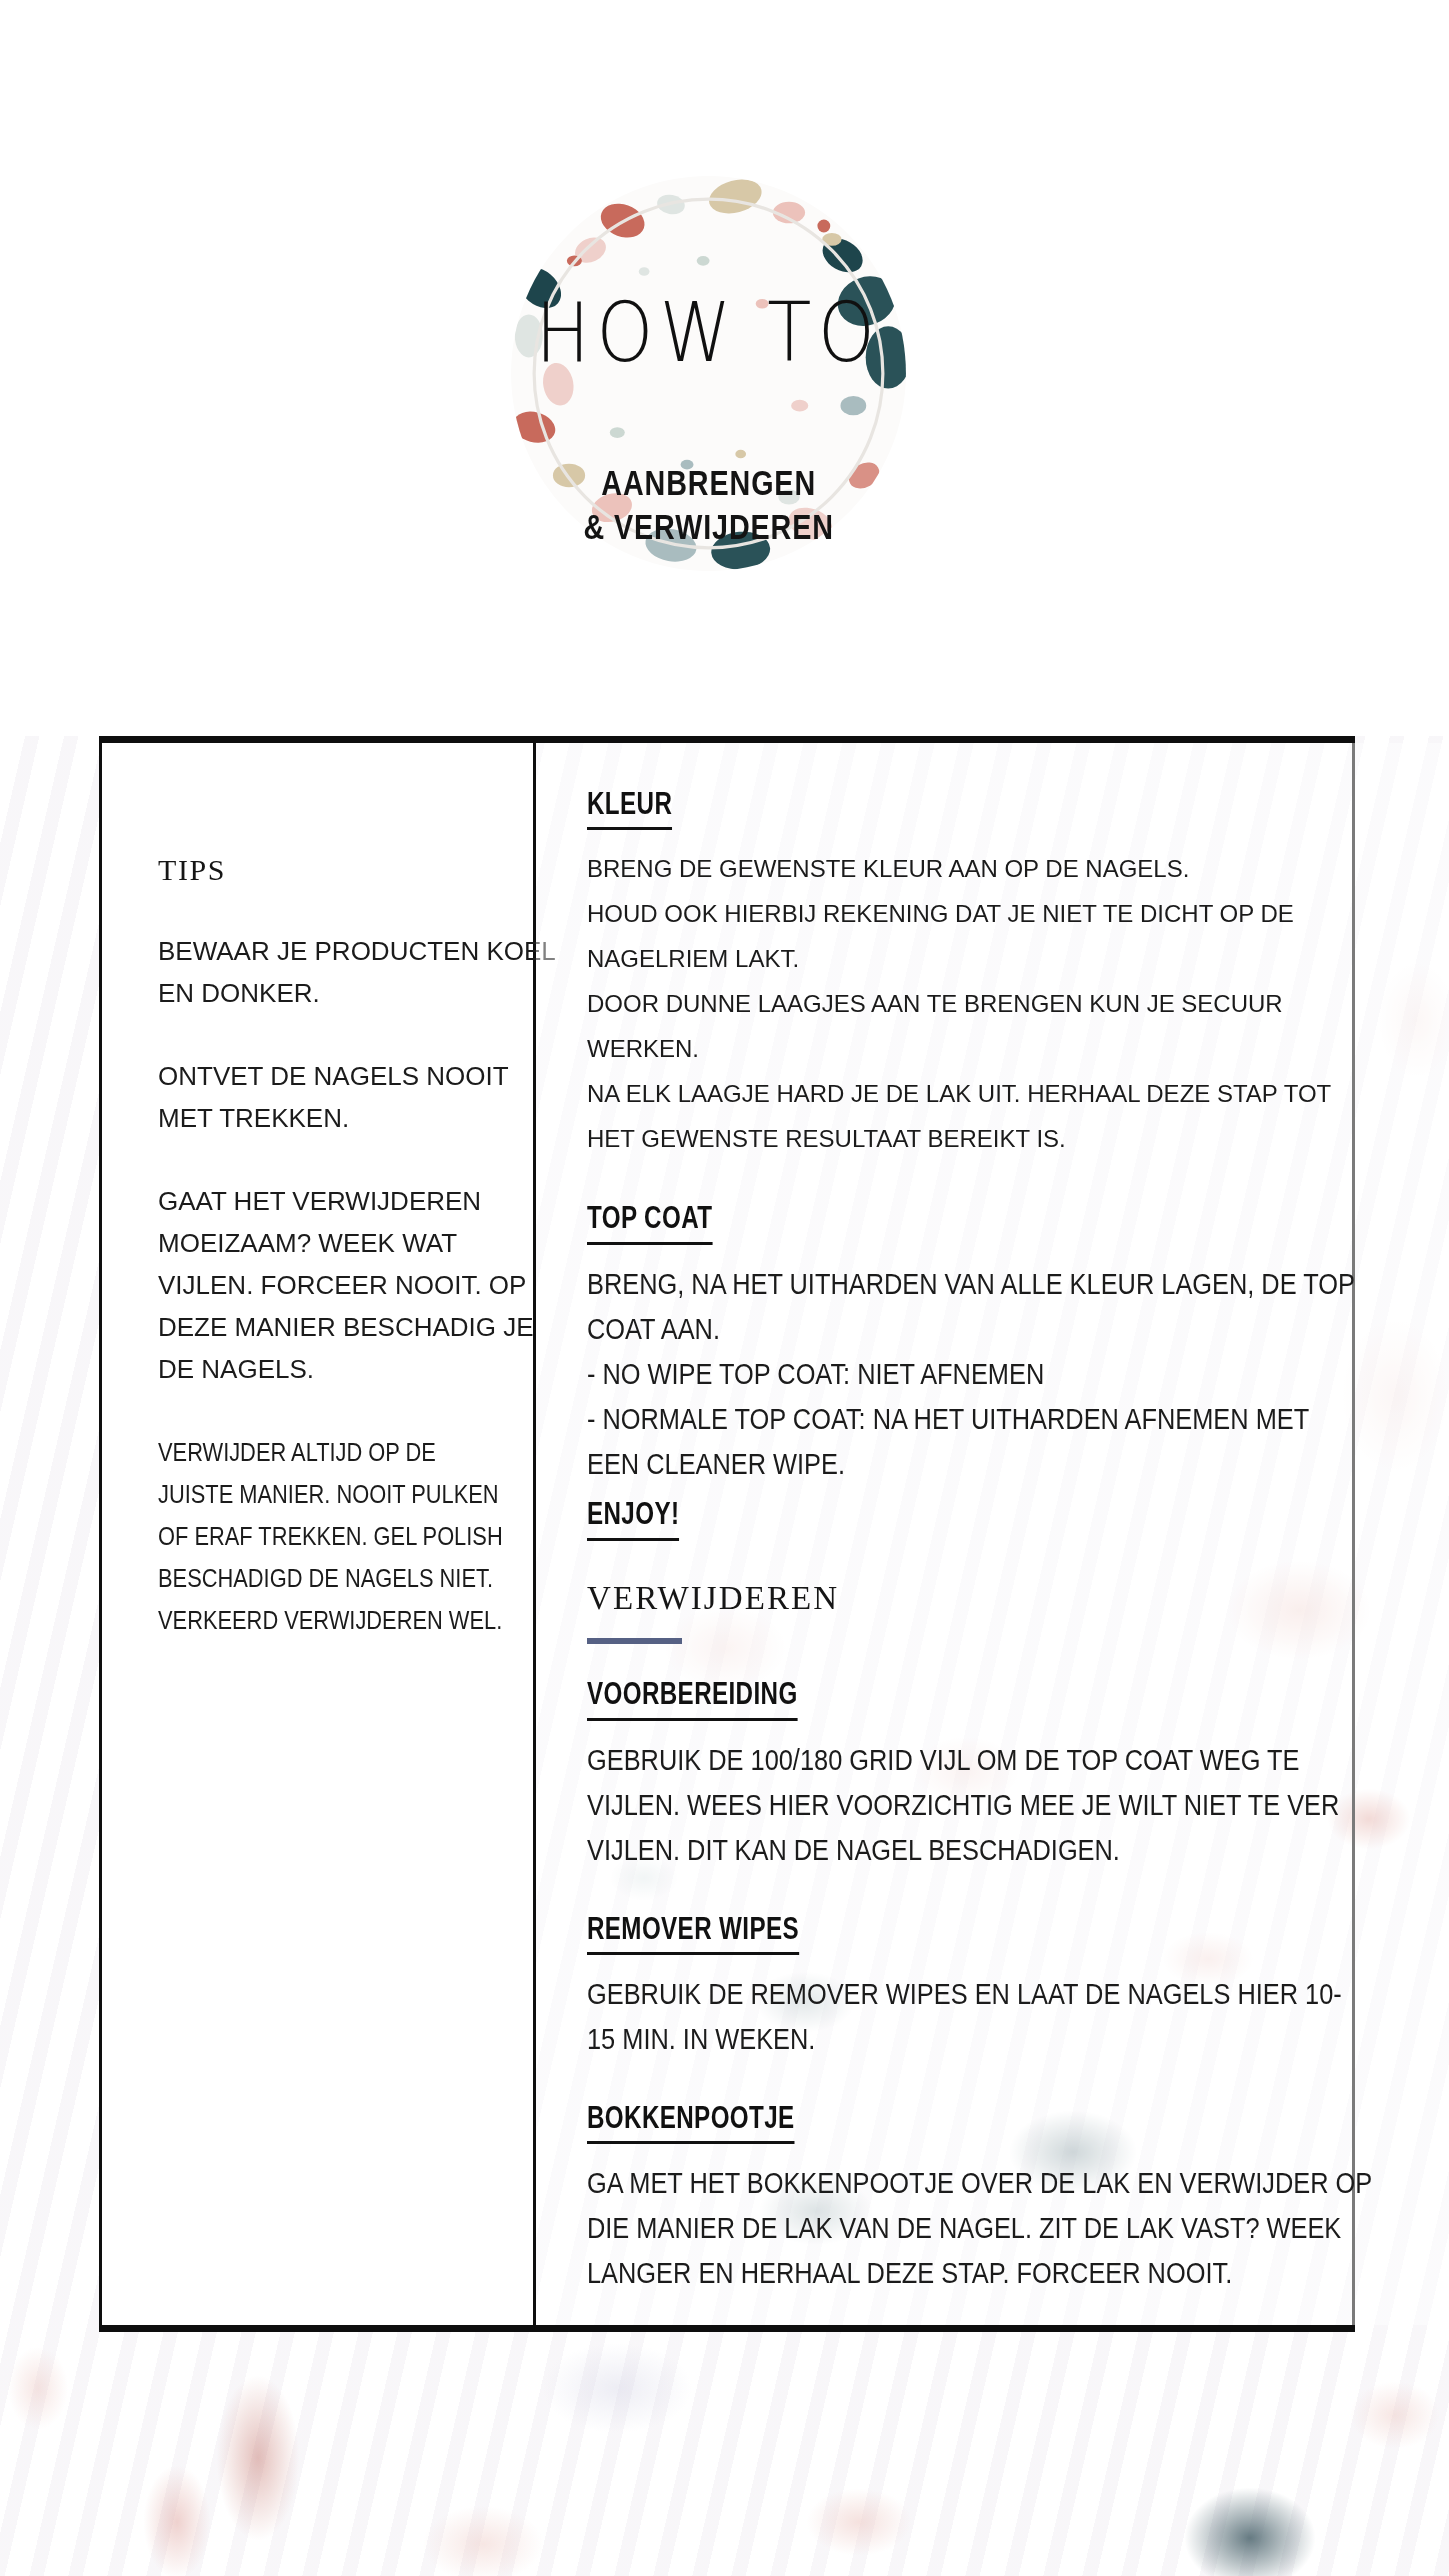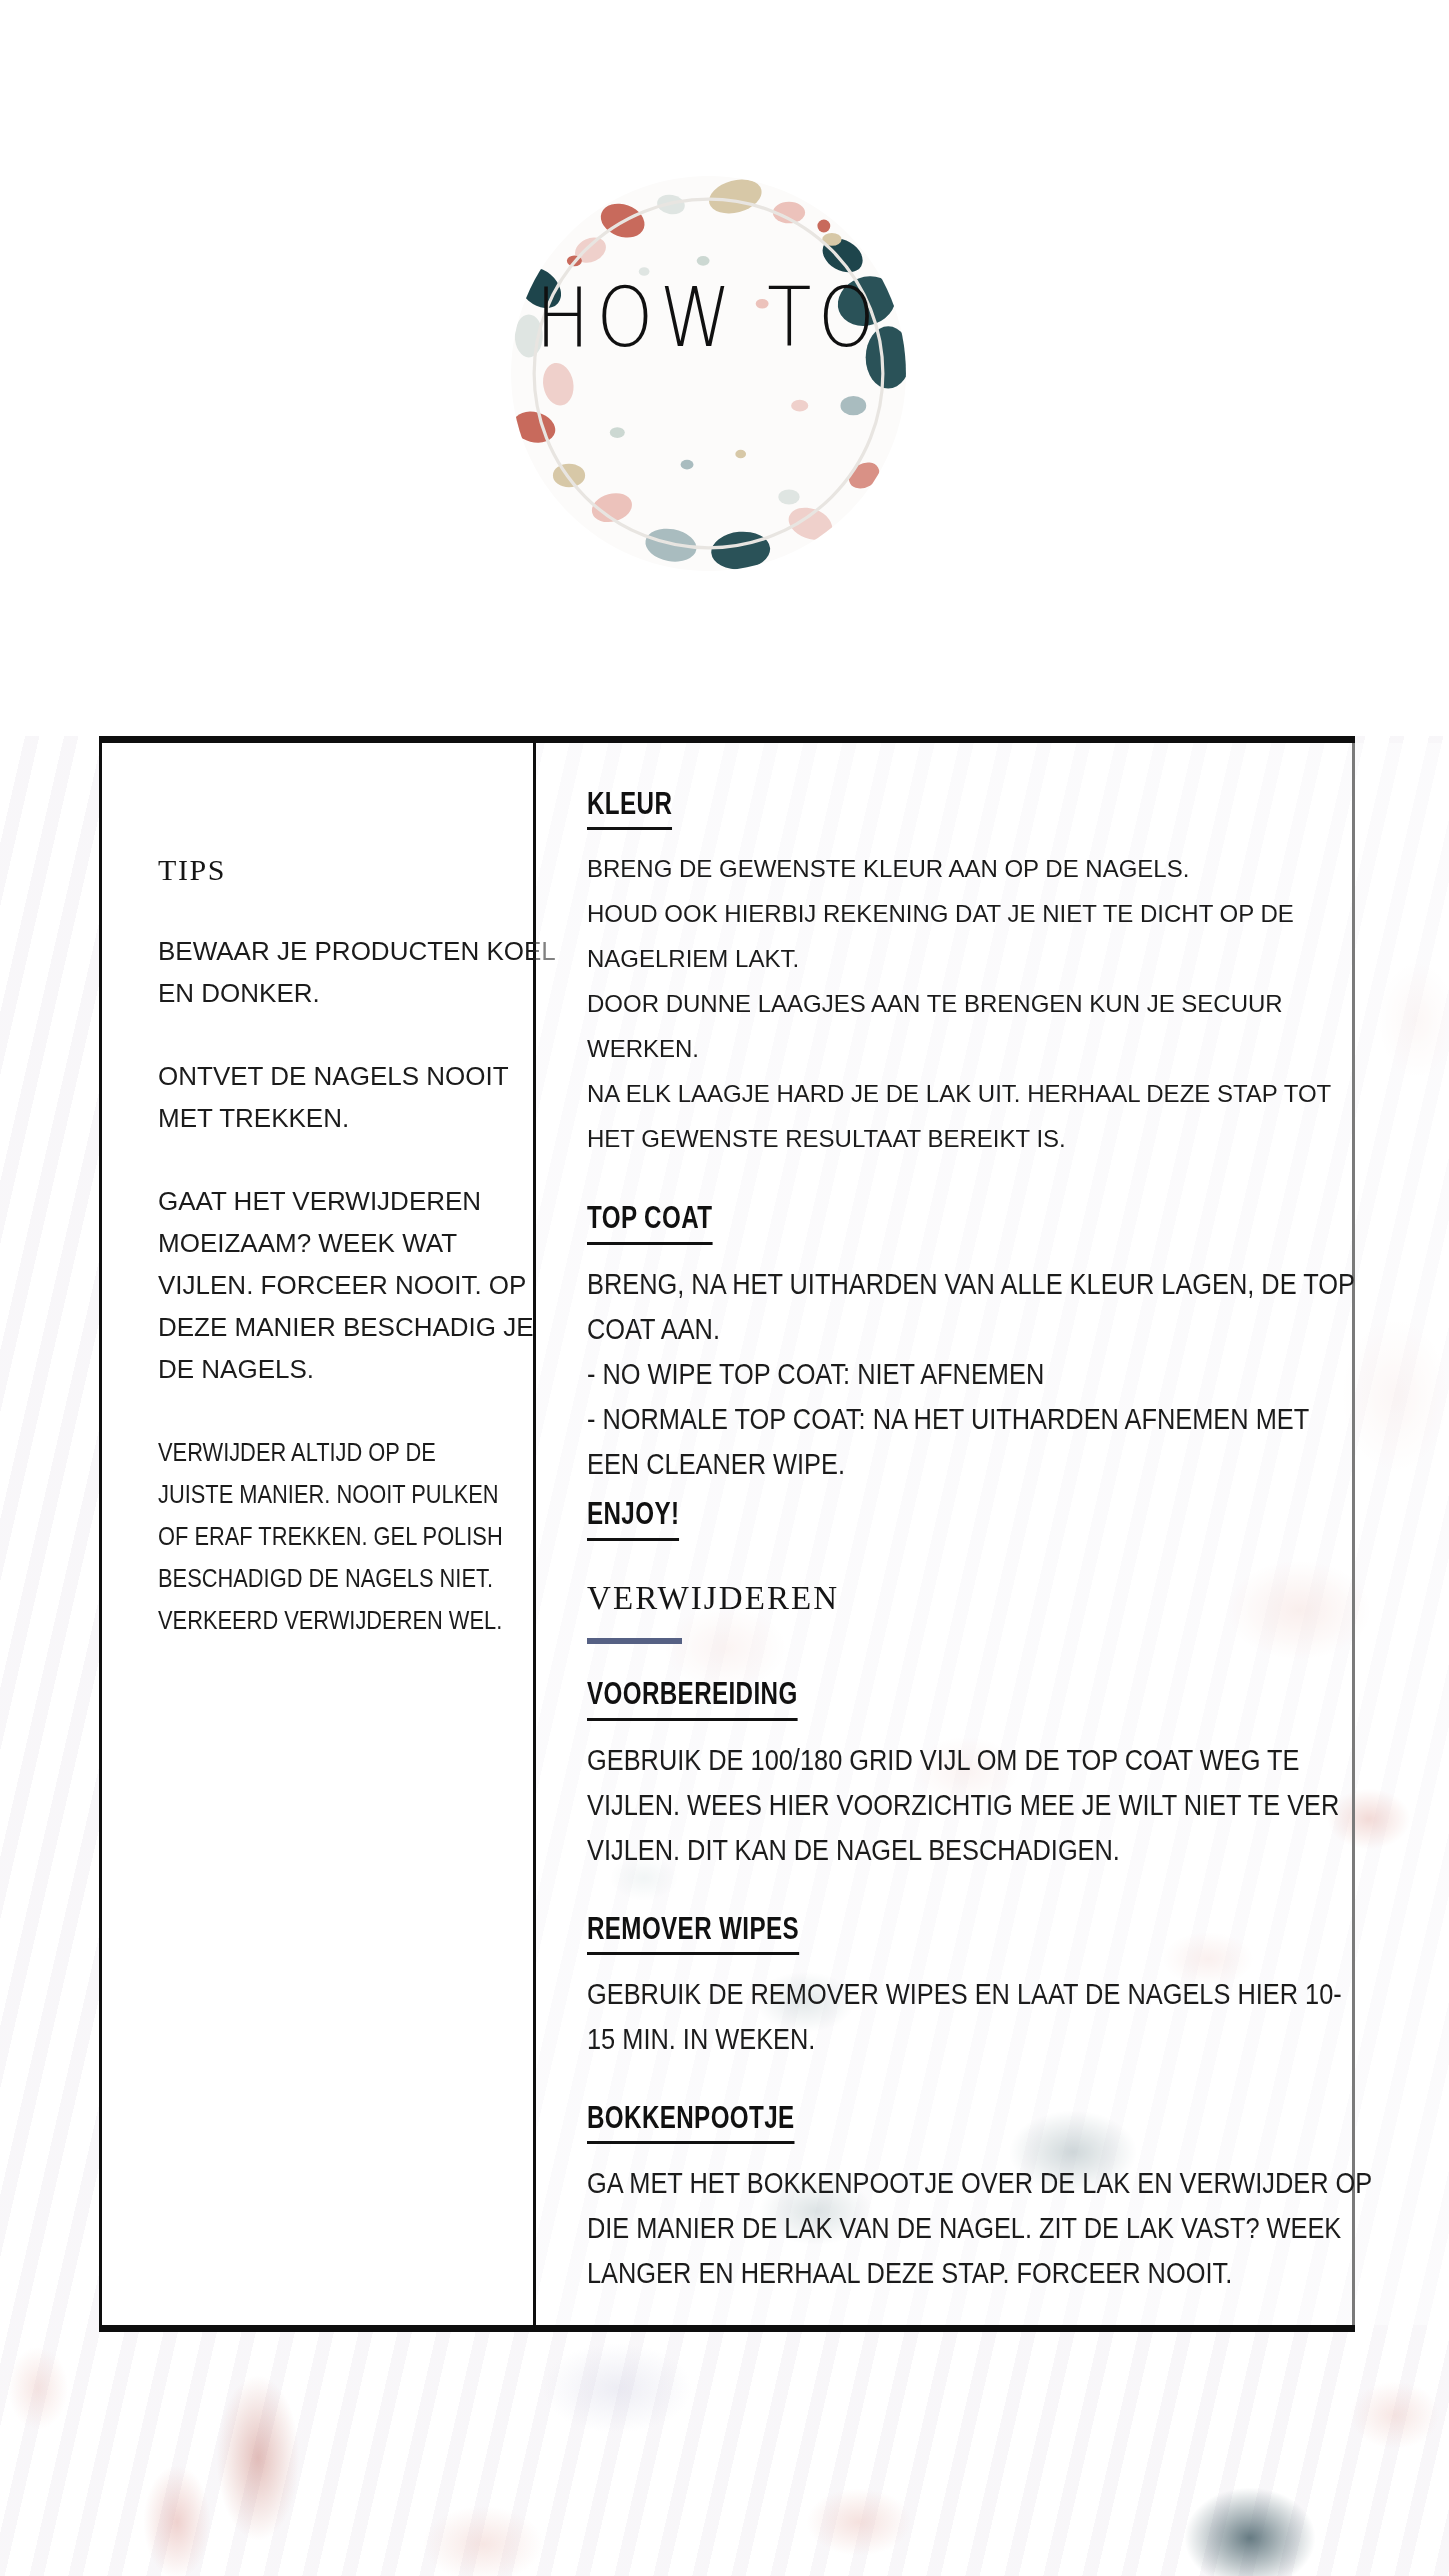--- a/index.html
+++ b/index.html
@@ -30,21 +30,21 @@
       radial-gradient(ellipse 48px 32px   at 644px 1878px, rgba(200,214,216,0.45) 0%, rgba(200,214,216,0) 70%),
       radial-gradient(ellipse 75px 107px at 1395px 1395px, rgba(240,215,212,0.4) 0%, rgba(240,215,212,0) 70%),
       radial-gradient(ellipse 54px 81px at 1417px 1020px, rgba(240,215,212,0.35) 0%, rgba(240,215,212,0) 70%),
       repeating-linear-gradient(103deg, rgba(235,231,238,0.35) 0 14px, rgba(255,255,255,0) 14px 38px);
   }
   .top-mask{position:absolute;top:0;left:0;width:100%;height:736px;background:#ffffff;}
   
   .logo{position:absolute;left:510px;top:175px;width:397px;height:397px;}
   .logo svg{position:absolute;inset:0;}
   .logo-title{
-    position:absolute;top:102px;left:0;width:100%;text-align:center;
+    position:absolute;top:117px;left:0;width:100%;text-align:center;
     font-family:"DejaVu Sans","Liberation Sans",sans-serif;
     font-weight:200;font-size:82px;letter-spacing:7.5px;color:#101010;line-height:1;
   }
   .logo-title>span{display:inline-block;transform:scaleX(0.88);transform-origin:50% 50%;}
   .logo-sub{
     position:absolute;top:286px;left:0;width:100%;text-align:center;
     font-weight:600;font-size:35px;line-height:44px;letter-spacing:1.1px;color:#141414;
     white-space:pre-line;
   }
   .logo-sub>span{display:inline-block;transform:scaleX(0.82);transform-origin:50% 50%;}
@@ -128,20 +128,22 @@
         <ellipse cx="360" cy="160" rx="12" ry="9" fill="#ccd8d2"></ellipse>
         <ellipse cx="470" cy="240" rx="12" ry="9" fill="#ecc2bb"></ellipse>
         <ellipse cx="200" cy="480" rx="14" ry="10" fill="#ccd8d2"></ellipse>
         <ellipse cx="540" cy="430" rx="16" ry="11" fill="#efd0cb"></ellipse>
         <ellipse cx="330" cy="540" rx="12" ry="9" fill="#a9bcbf"></ellipse>
         <ellipse cx="430" cy="520" rx="10" ry="8" fill="#d7c8a7"></ellipse>
         <circle cx="370" cy="370" r="325" fill="none" stroke="#e8e5e1" stroke-width="6"></circle>
       </g>
     </svg>
     <div class="logo-title"><span>HOW TO</span></div>
+    <div class="logo-sub"><span>AANBRENGEN
+&amp; VERWIJDEREN</span></div>
   </div>
 
   <div class="box">
     <div class="cell-left">
       <h2 class="tips-heading">TIPS</h2>
       <p class="lpara">BEWAAR JE PRODUCTEN KOEL
 EN DONKER.</p>
       <p class="lpara">ONTVET DE NAGELS NOOIT
 MET TREKKEN.</p>
       <p class="lpara">GAAT HET VERWIJDEREN

